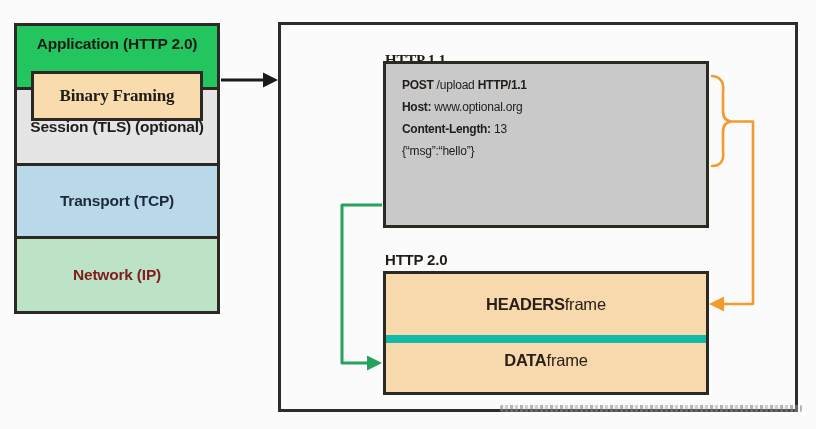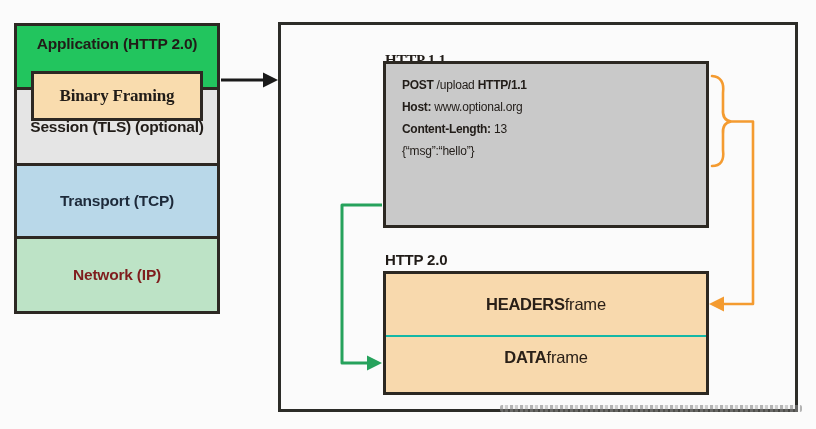--- a/index.html
+++ b/index.html
@@ -54,21 +54,21 @@
   .request-box .req-line b{letter-spacing:-0.3px;}
   .request-box .req-body{}
   .frames-box{
     position:absolute;left:383px;top:271px;width:326px;height:124px;
     border:3px solid #2c2822;background:#f8d9ad;
   }
   .frame-row{
     height:61px;display:flex;align-items:center;justify-content:center;
     font-size:16.5px;letter-spacing:-0.2px;color:#2a2018;
   }
-  .frame-row+.frame-row{border-top:2px solid #14b8a6;height:42px;justify-content:center;}
+  .frame-row+.frame-row{border-top:8px solid #14b8a6;height:42px;justify-content:center;}
   .frame-row b{letter-spacing:-0.3px;}
   
   .overlay{position:absolute;left:0;top:0;width:816px;height:429px;pointer-events:none;}
   
   .watermark{
     position:absolute;left:500px;top:405px;width:302px;height:7px;
     background:repeating-linear-gradient(90deg,
       rgba(140,140,140,.65) 0 3px, rgba(220,220,220,.2) 3px 5px,
       rgba(160,160,160,.5) 5px 8px, rgba(230,230,230,.15) 8px 10px);
     filter:blur(.4px);

